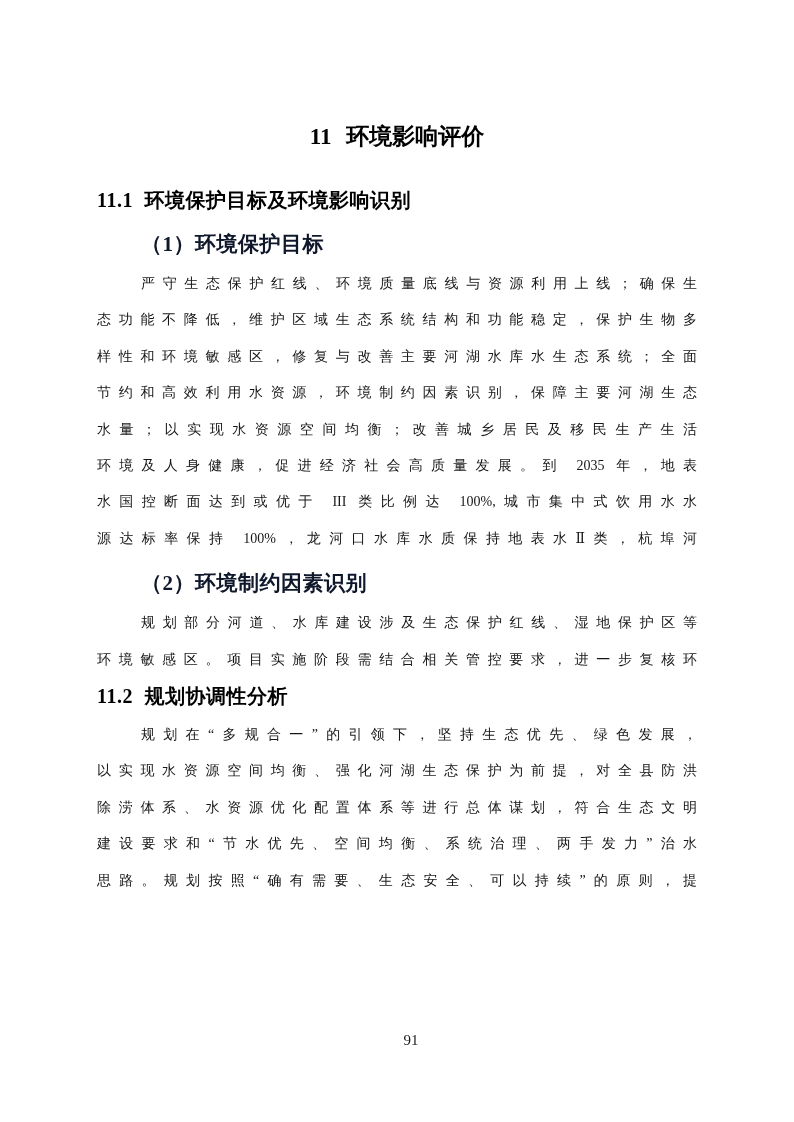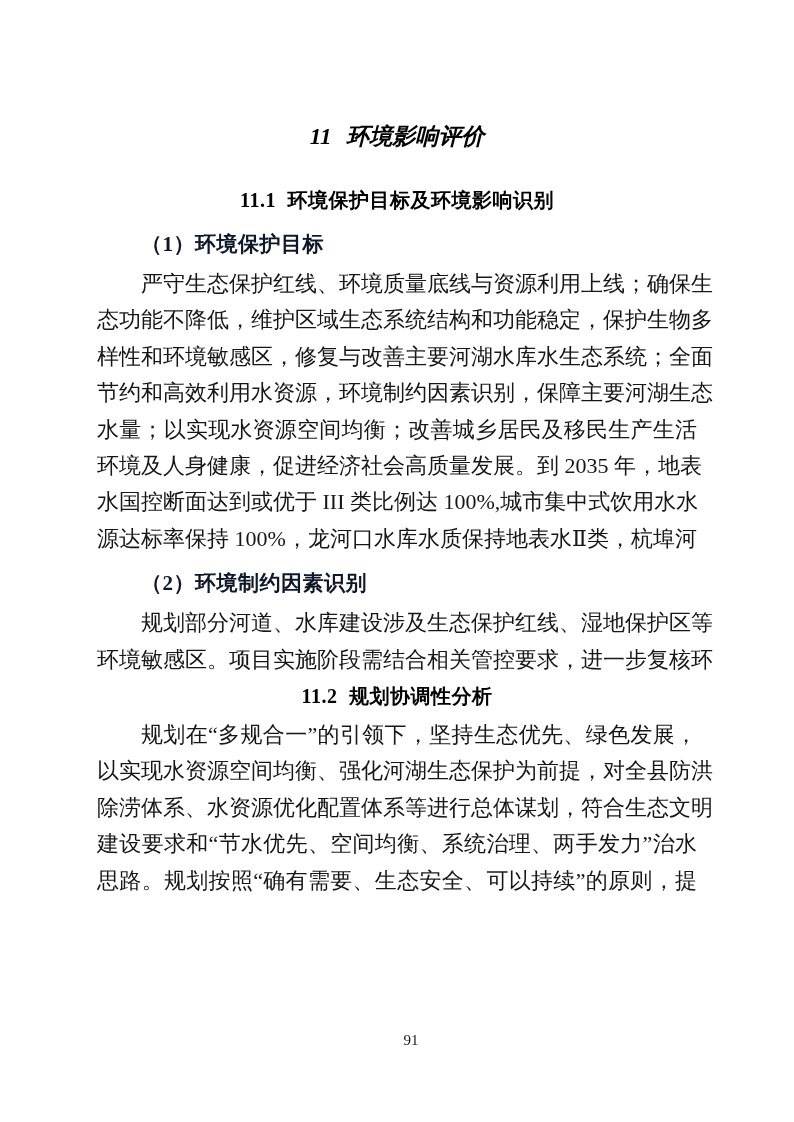--- a/index.html
+++ b/index.html
@@ -22,48 +22,46 @@
   }
   .doc-title {
     margin: 0;
     margin-top: 121px;
     font-size: 23px;
     font-weight: bold;
     line-height: 32px;
     text-align: center;
     word-spacing: 9px;
     color: #000000;
-    font-style: italic;
   }
   .h-main {
     margin: 0;
     font-size: 20px;
     font-weight: bold;
     line-height: 28px;
     word-spacing: 6px;
     color: #000000;
     letter-spacing: 0.5px;
-    text-align: center;
   }
   #h11 { margin-top: 33px; }
   #h12 { margin-top: 4px; }
   .h-sub {
     margin: 0;
     font-size: 21px;
     font-weight: bold;
     line-height: 30px;
     padding-left: 44px;
     color: #0f172a;
     letter-spacing: 0.5px;
   }
   #sub1 { margin-top: 15px; }
   #sub2 { margin-top: 11px; }
   .para {
     margin-top: 7px;
-    font-size: 22px;
+    font-size: 14px;
     line-height: 36.4px;
   }
   .line {
     text-align: justify;
     text-align-last: justify;
     text-justify: inter-character;
     white-space: nowrap;
   }
   .line.no-just {
     text-align-last: left;

